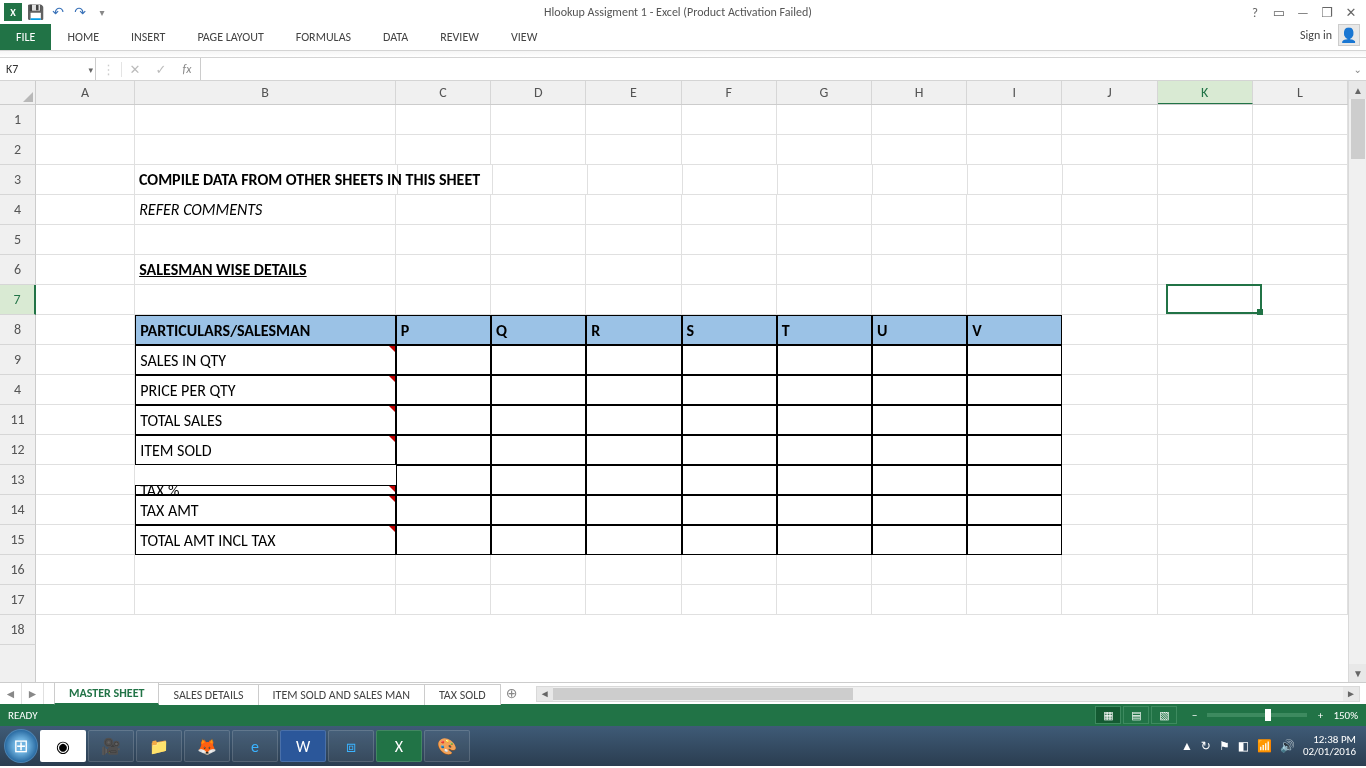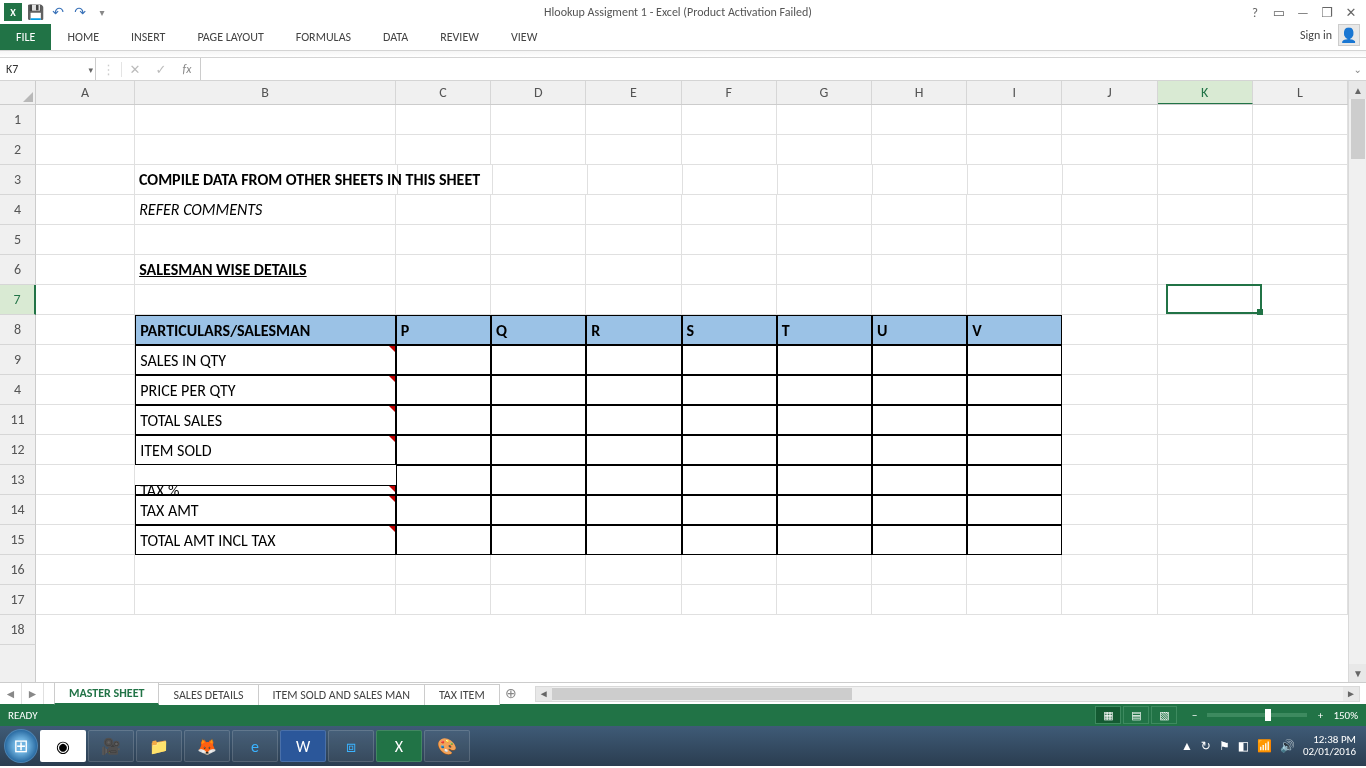--- a/index.html
+++ b/index.html
@@ -454,21 +454,21 @@
 </div>
 
 <div class="sheetbar">
   <div class="navbtn">◄</div>
   <div class="navbtn">►</div>
   <div class="sep"></div>
   <div class="tabs" id="sheettabs">
       <div class="stab active">MASTER SHEET</div>
       <div class="stab">SALES DETAILS</div>
       <div class="stab">ITEM SOLD AND SALES MAN</div>
-      <div class="stab">TAX ITEM</div>
+      <div class="stab">TAX SOLD</div>
     </div>
   <div class="addtab">⊕</div>
   <div class="hsarea">
     <div class="splith"></div>
     <div class="hscroll">
       <div class="lb">◄</div>
       <div class="th"></div>
       <div class="rb">►</div>
     </div>
   </div>

